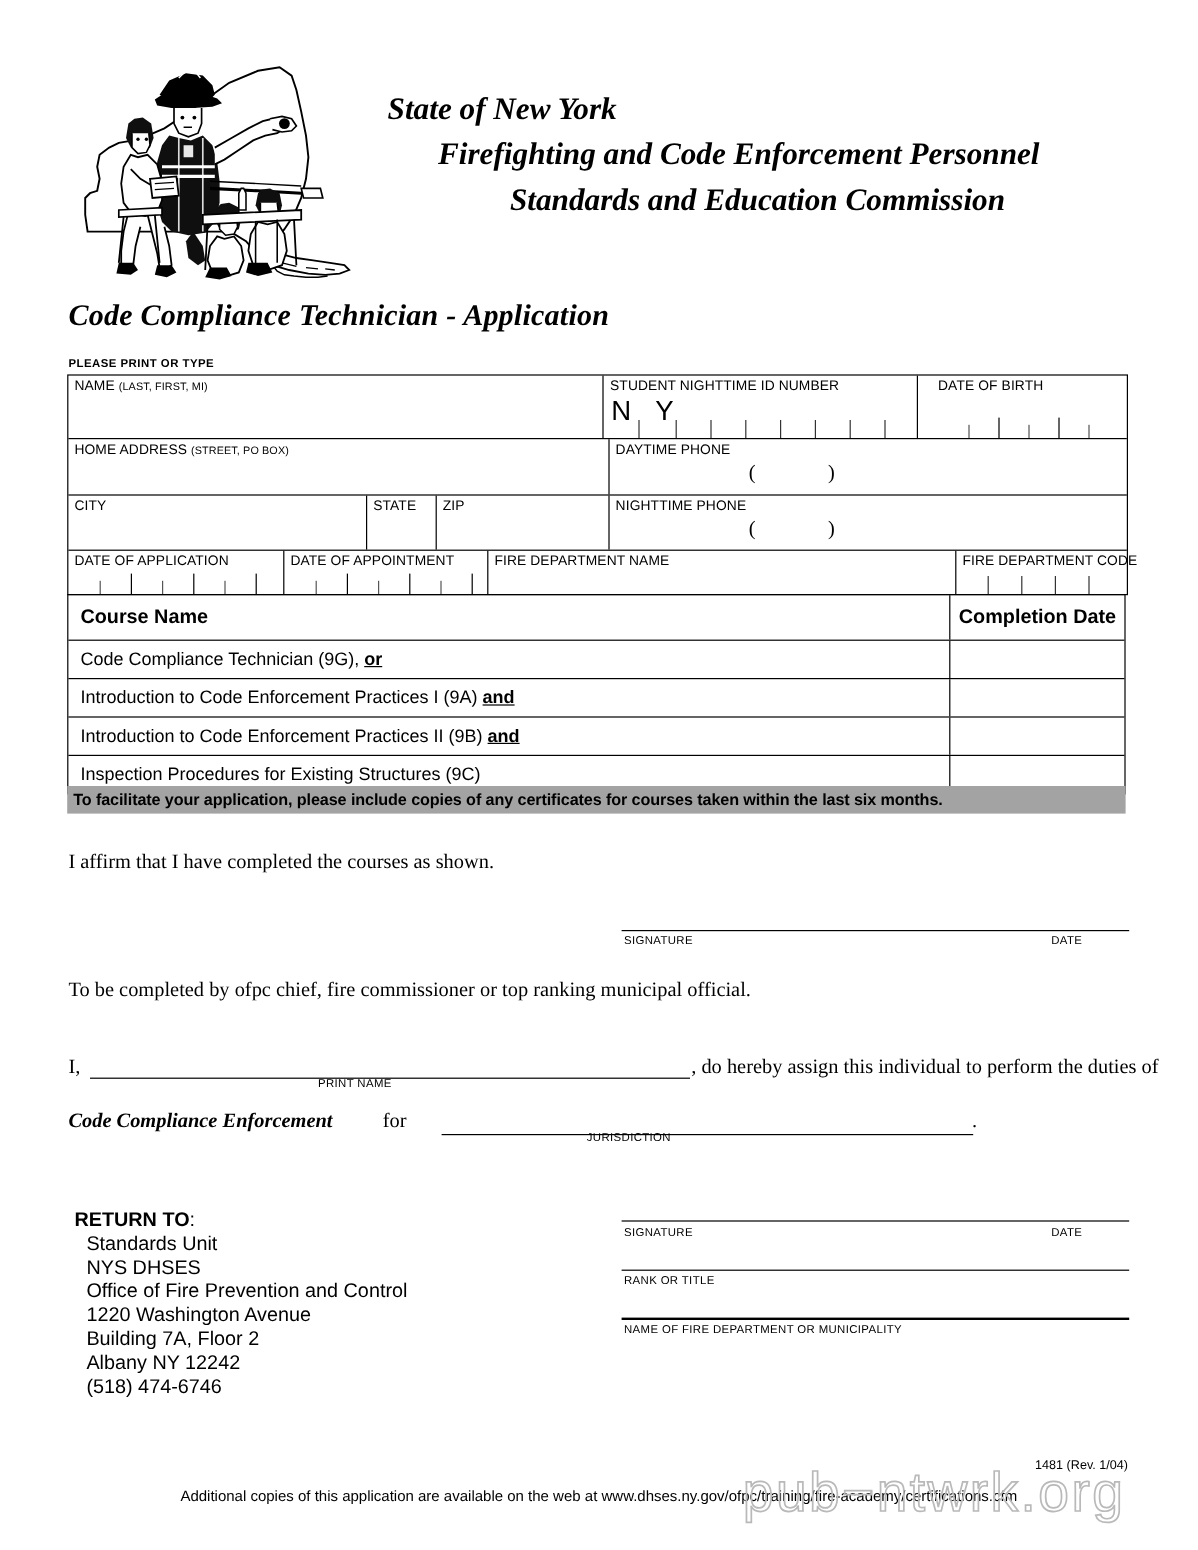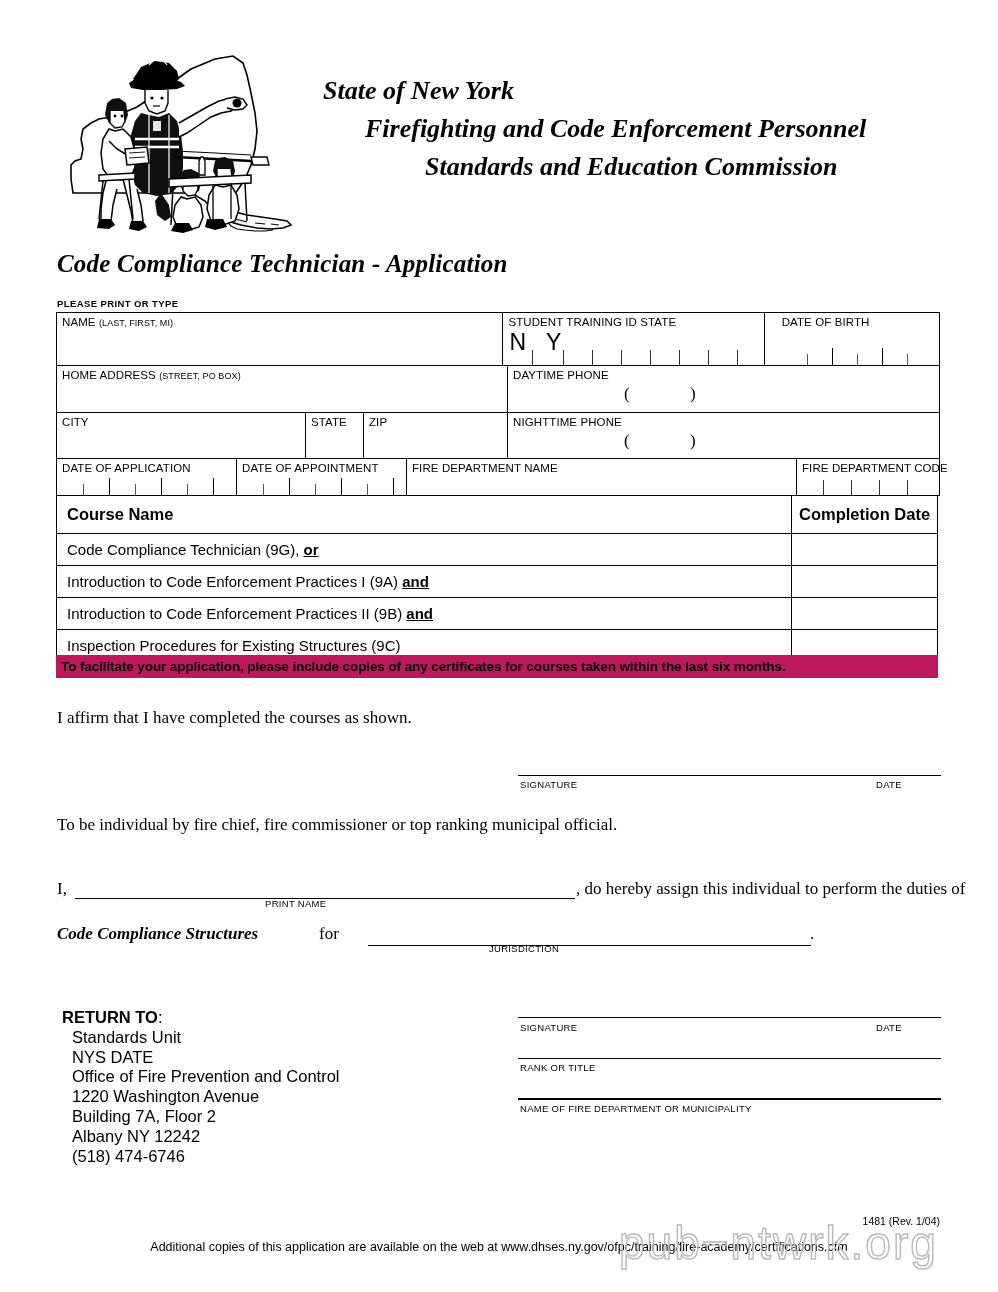--- a/index.html
+++ b/index.html
@@ -75,21 +75,21 @@
   .ctrow.head .ctname,.ctrow.head .ctdate{
     font-weight:bold;font-size:16.5px;padding-top:9px;padding-bottom:9px;
   }
   .ctrow.head .ctdate{padding-left:7px;}
   .ctrow.body .ctname{padding-top:7px;padding-bottom:7px;}
   .ctrow.body .ctdate{padding-top:7px;padding-bottom:7px;}
   b.ul{font-weight:bold;text-decoration:underline;}
 
   .facilitate{
     position:absolute;left:56px;top:655px;width:882px;box-sizing:border-box;
-    background:#be185d;font-size:13.5px;font-weight:bold;
+    background:#a3a3a3;font-size:13.5px;font-weight:bold;
     padding:4px 0 4px 5px;letter-spacing:-0.1px;
   }
 
   
   .bodytext{
     position:absolute;font-family:"Liberation Serif", serif;font-size:17px;
   }
   .affirm{left:57px;top:708px;}
   .tobe{left:57px;top:815px;}
 
@@ -233,21 +233,21 @@
   <div class="doc-title">Code Compliance Technician - Application</div>
   <div class="print-note">PLEASE PRINT OR TYPE</div>
 
   <div class="form">
 
     <div class="row rb">
       <div class="cell" style="width:451px;height:52px;">
         <span class="lbl"><span>NAME</span> <span class="sm">(LAST, FIRST, MI)</span></span>
       </div>
       <div class="cell" style="width:264px;height:52px;">
-        <span class="lbl">STUDENT TRAINING ID STATE</span>
+        <span class="lbl">STUDENT NIGHTTIME ID NUMBER</span>
         <span class="nyprefix">N Y</span>
         <span class="tick thin" style="left:29px;"></span>
         <span class="tick thin" style="left:60px;"></span>
         <span class="tick thin" style="left:89px;"></span>
         <span class="tick thin" style="left:118px;"></span>
         <span class="tick thin" style="left:147px;"></span>
         <span class="tick thin" style="left:176px;"></span>
         <span class="tick thin" style="left:205px;"></span>
         <span class="tick thin" style="left:234px;"></span>
       </div>
@@ -349,41 +349,41 @@
   </div>
 
   <div class="facilitate">To facilitate your application, please include copies of any certificates for courses taken within the last six months.</div>
 
   <div class="bodytext affirm">I affirm that I have completed the courses as shown.</div>
 
   <div class="sigline" style="left:518px;top:775px;width:423px;"></div>
   <div class="smalllbl" style="left:520px;top:779px;">SIGNATURE</div>
   <div class="smalllbl" style="left:876px;top:779px;">DATE</div>
 
-  <div class="bodytext tobe">To be individual by fire chief, fire commissioner or top ranking municipal official.</div>
+  <div class="bodytext tobe">To be completed by ofpc chief, fire commissioner or top ranking municipal official.</div>
 
   <div class="iline">
     <span class="ipre">I,</span>
     <span class="blank"></span>
     <span class="ipost">, do hereby assign this individual to perform the duties of</span>
   </div>
   <div class="smalllbl" style="left:265px;top:898px;">PRINT NAME</div>
 
   <div class="ccline">
-    <span class="cct">Code Compliance Structures</span>
+    <span class="cct">Code Compliance Enforcement</span>
     <span class="forw">for</span>
     <span class="blank"></span>
     <span class="dot">.</span>
   </div>
   <div class="smalllbl" style="left:489px;top:943px;">JURISDICTION</div>
 
   <div class="returnto">
     <div><span class="rt-head">RETURN TO</span><span>:</span></div>
     <div class="rt-body">Standards Unit</div>
-    <div class="rt-body">NYS DATE</div>
+    <div class="rt-body">NYS DHSES</div>
     <div class="rt-body">Office of Fire Prevention and Control</div>
     <div class="rt-body">1220 Washington Avenue</div>
     <div class="rt-body">Building 7A, Floor 2</div>
     <div class="rt-body">Albany NY 12242</div>
     <div class="rt-body">(518) 474-6746</div>
   </div>
 
   <div class="sigline" style="left:518px;top:1017px;width:423px;"></div>
   <div class="smalllbl" style="left:520px;top:1022px;">SIGNATURE</div>
   <div class="smalllbl" style="left:876px;top:1022px;">DATE</div>

